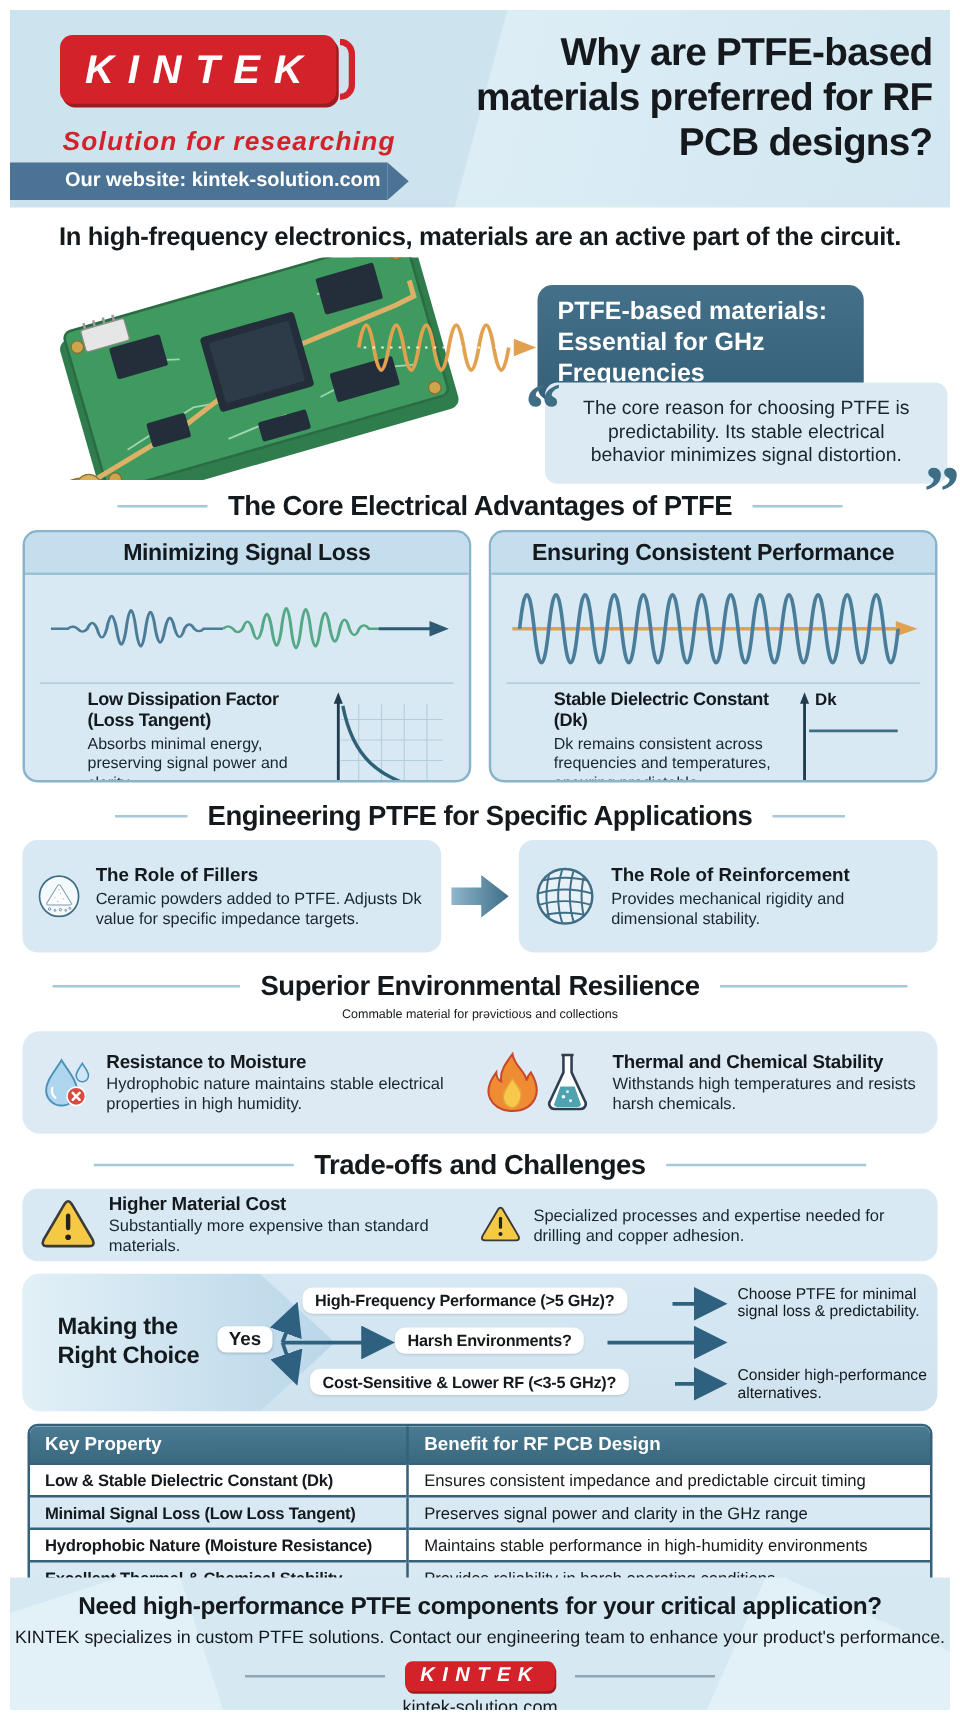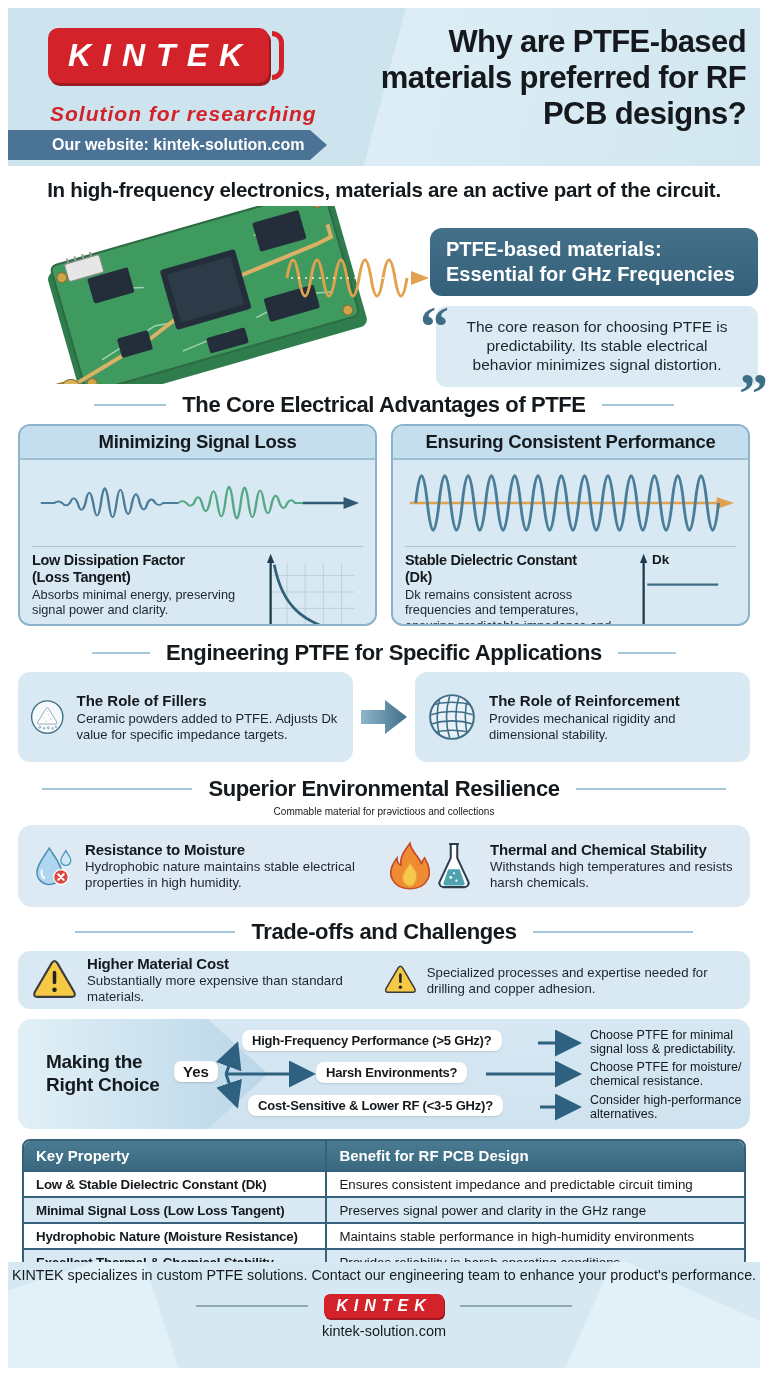--- a/index.html
+++ b/index.html
@@ -23,21 +23,21 @@
          border-left:17px solid #4a7396; border-top:15px solid transparent; border-bottom:15px solid transparent; }
   .hdr-title { position:absolute; right:14px; top:16px; width:410px; text-align:right;
          font-size:31px; line-height:1.16; font-weight:bold; color:#15191d; letter-spacing:-0.6px; }
 
   
   .intro-headline { text-align:center; font-weight:bold; font-size:20.5px; margin:12px 0 0;
          letter-spacing:-0.3px; }
   .intro-visual { position:relative; height:180px; margin:2px 8px 0; }
   .circuit-svg { position:absolute; left:12px; top:2px; }
   .intro-wave { position:absolute; left:272px; top:44px; }
-  .ptfe-banner { position:absolute; left:422px; top:24px; width:328px;
+  .ptfe-banner { position:absolute; left:422px; top:24px; width:261px;
          background:linear-gradient(180deg,#447089,#35607a); color:#fff; font-weight:bold;
          font-size:20px; line-height:1.25; padding:9px 16px; border-radius:12px; }
   .quote-box { position:absolute; left:428px; top:102px; width:322px; background:#dcebf3;
          border-radius:10px; padding:12px 24px; font-size:15.5px; line-height:1.22; text-align:center;
          color:#1a2530; }
   .q-open, .q-close { position:absolute; font-family:"Liberation Serif","DejaVu Serif",serif;
          font-weight:bold; font-size:58px; color:#3e6e86; line-height:1; }
   .q-open { left:-16px; top:-8px; } .q-close { right:-10px; bottom:-36px; }
 
   
@@ -47,21 +47,21 @@
   .sect-sub { text-align:center; font-size:10px; margin:-2px 0 8px; color:#15191d; }
 
   
   .adv-row { display:flex; gap:14px; padding:0 18px; }
   .adv-card { flex:1; background:#d9e9f3; border:2px solid #8ab4cc; border-radius:12px;
          overflow:hidden; height:202px; }
   .adv-card-h { background:#c5deed; border-bottom:2px solid #9cc0d4; text-align:center;
          font-weight:bold; font-size:18.5px; padding:5px 0; letter-spacing:-0.3px; }
   .adv-wave { display:block; margin:1px auto 0; }
   .adv-divider { height:1px; background:#a9c6d6; margin:1px 12px 3px; }
-  .adv-bottom { display:flex; padding:2px 12px 0; gap:4px; }
+  .adv-bottom { display:flex; padding:2px 12px 0; gap:4px;margin-left:38px; }
   .adv-text { flex:1; }
   .adv-term { font-weight:bold; font-size:14.5px; line-height:1.15; letter-spacing:-0.3px; max-width:200px; }
   .adv-desc { font-size:12.8px; line-height:1.18; margin-top:2px; color:#1a2530; }
   .adv-graph { position:relative; width:112px; flex:0 0 112px; }
   .dk-label { position:absolute; top:0; left:28px; font-weight:bold; font-size:13.5px; }
 
   
   .eng-row { display:flex; align-items:center; gap:8px; padding:0 18px; }
   .eng-card { flex:1; background:#d9e9f3; border-radius:12px; display:flex; align-items:center;
          gap:12px; padding:12px 12px; height:90px; }
@@ -388,21 +388,20 @@
         <path d="M520,24 L558,24" marker-end="url(#ah)"></path>
         <path d="M468,55 L558,55" marker-end="url(#ah)"></path>
         <path d="M522,88 L558,88" marker-end="url(#ah)"></path>
       </g>
     </svg>
     <div class="yes-pill">Yes</div>
     <div class="pill" style="left:224px; top:11px;">High-Frequency Performance (&gt;5 GHz)?</div>
     <div class="pill" style="left:298px; top:43px;">Harsh Environments?</div>
     <div class="pill" style="left:230px; top:76px;">Cost-Sensitive &amp; Lower RF (&lt;3-5 GHz)?</div>
     <div class="answer" style="top:9px;">Choose PTFE for minimal signal loss &amp; predictability.</div>
-    <div class="answer" style="top:41px;">Choose PTFE for moisture/ chemical resistance.</div>
     <div class="answer" style="top:74px;">Consider high-performance alternatives.</div>
   </div>
 
   <div class="table-wrap">
     <table>
       <thead>
         <tr>
           <th>Key Property</th>
           <th>Benefit for RF PCB Design</th>
         </tr>
@@ -423,20 +422,21 @@
         <tr>
           <td>Excellent Thermal &amp; Chemical Stability</td>
           <td>Provides reliability in harsh operating conditions</td>
         </tr>
       </tbody>
     </table>
   </div>
 
   <div class="footer">
     <div class="f-inner">
+      <div class="cta-title">Need high-performance PTFE components for your critical application?</div>
       <div class="cta-desc">KINTEK specializes in custom PTFE solutions. Contact our engineering team to enhance your product's performance.</div>
       <div class="f-logo-row">
         <div class="f-line"></div>
         <div class="f-badge">KINTEK</div>
         <div class="f-line"></div>
       </div>
       <div class="f-site">kintek-solution.com</div>
     </div>
   </div>
 

